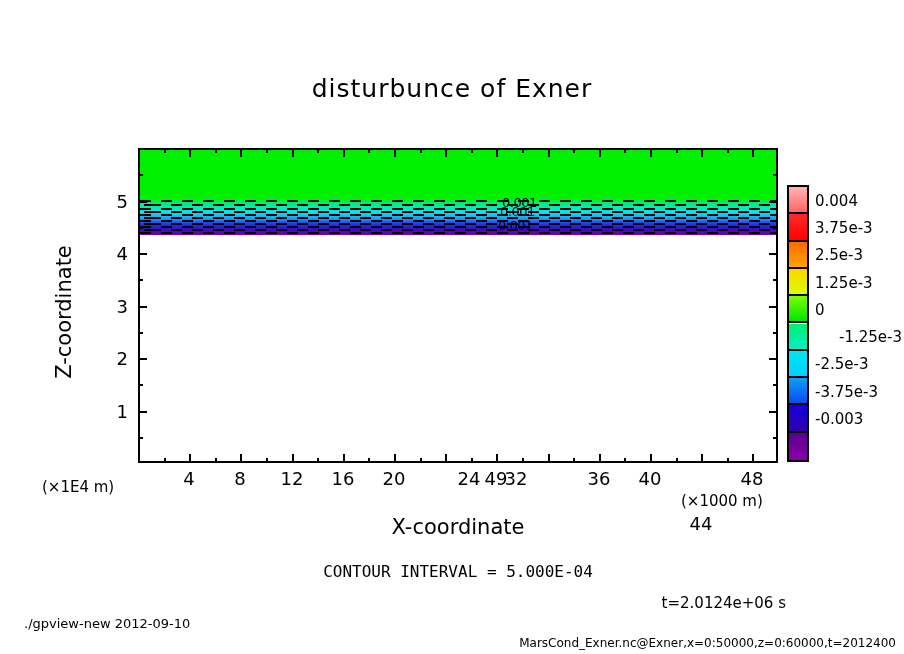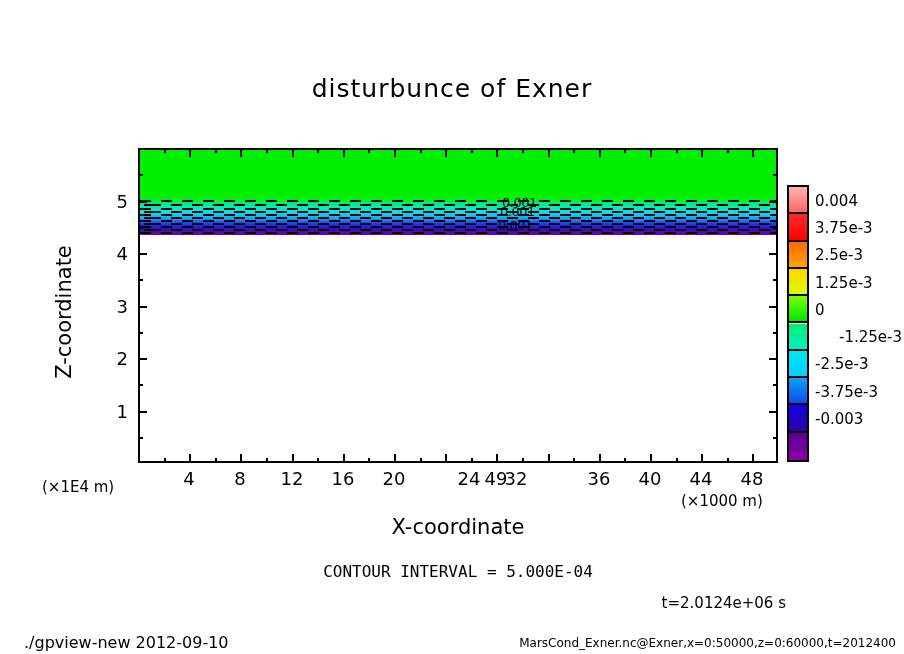--- a/index.html
+++ b/index.html
@@ -173,22 +173,21 @@
   }
   #time-stamp {
     left: 0; top: 594px;
     width: 786px;
     text-align: right;
     font-size: 15px;
     font-family: "DejaVu Sans", sans-serif;
   }
   #footer-left {
     left: 24px; top: 616px;
-    font-size: 16px;
-    margin-top: 17px;
+    font-size: 13px;
   }
   #footer-right {
     left: 0; top: 636px;
     width: 896px;
     text-align: right;
     font-size: 12px;
   }
 </style>
 </head>
 <body>
@@ -327,19 +326,19 @@
 <div class="xlab" style="left: 189px;">4</div>
 <div class="xlab" style="left: 240px;">8</div>
 <div class="xlab" style="left: 292px;">12</div>
 <div class="xlab" style="left: 343px;">16</div>
 <div class="xlab" style="left: 394px;">20</div>
 <div class="xlab" style="left: 469px;">24</div>
 <div class="xlab" style="left: 496px;">49</div>
 <div class="xlab" style="left: 516px;">32</div>
 <div class="xlab" style="left: 599px;">36</div>
 <div class="xlab" style="left: 650px;">40</div>
-<div class="xlab" style="left: 701px;">44</div>
+<div class="xlab" style="left: 701px; margin-top: 45px;">44</div>
 <div class="xlab" style="left: 752px;">48</div>
 <div class="ylab" style="top: 411px;">1</div>
 <div class="ylab" style="top: 358px;">2</div>
 <div class="ylab" style="top: 306px;">3</div>
 <div class="ylab" style="top: 253px;">4</div>
 <div class="ylab" style="top: 201px;">5</div>
 
 </body></html>

